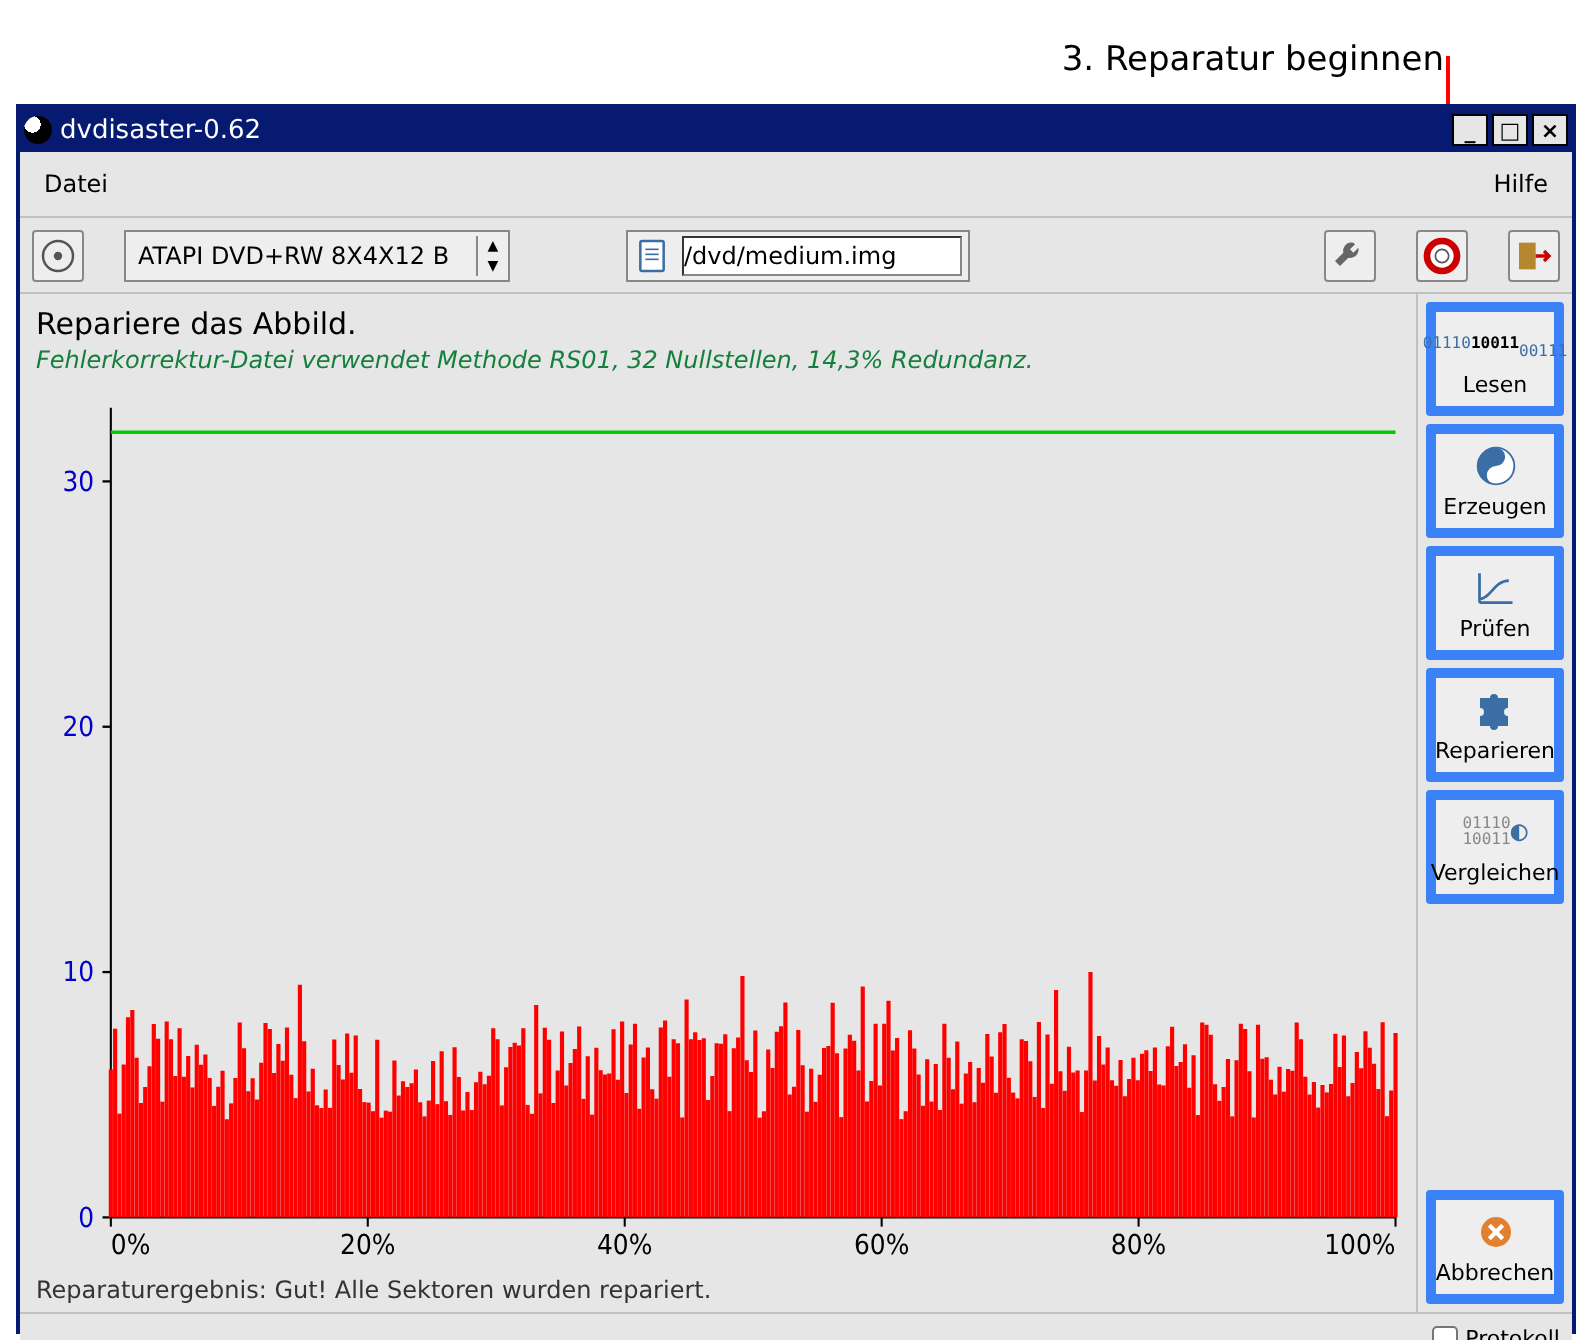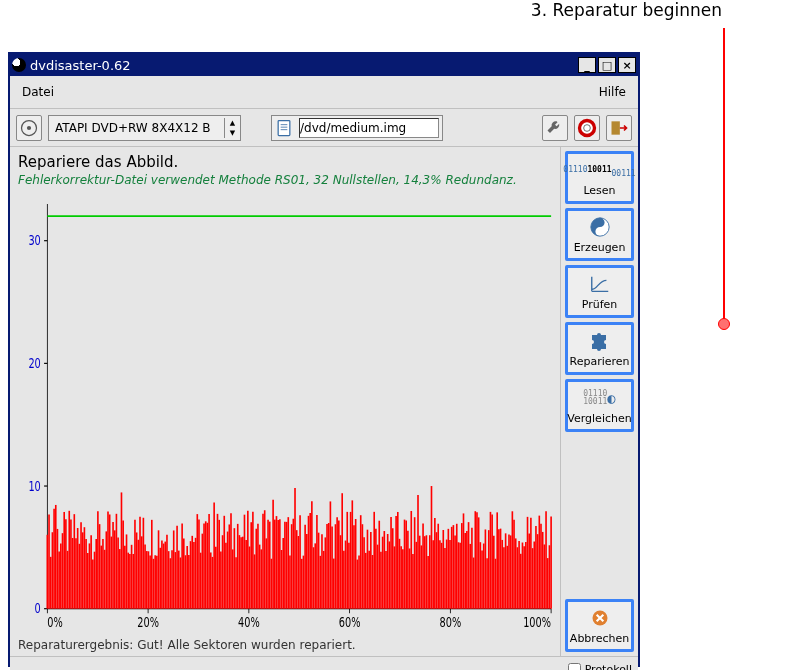--- a/index.html
+++ b/index.html
@@ -6,21 +6,21 @@
   body {
     font-family: "DejaVu Sans", Arial, sans-serif;
     font-size: 12px;
     background: #fff;
     width: 792px;
     height: 670px;
     position: relative;
   }
   .annotation {
     position: absolute;
-    top: 0;
+    top: 20px;
     right: 70px;
     font-size: 17px;
     color: #000;
   }
   .arrow-line {
     position: absolute;
     left: 723px;
     top: 28px;
     width: 2px;
     height: 295px;
@@ -33,21 +33,21 @@
     width: 12px;
     height: 12px;
     border-radius: 50%;
     background: #ff7070;
     border: 1px solid #ff0000;
   }
   .window {
     position: absolute;
     left: 8px;
     top: 52px;
-    width: 632px;
+    width: 780px;
     height: 615px;
     border: 2px solid #071a71;
     background: #e6e6e6;
   }
   .titlebar {
     height: 22px;
     background: #071a71;
     color: #fff;
     display: flex;
     align-items: center;
@@ -77,21 +77,21 @@
     padding: 16px 6px;
     border-bottom: 1px solid #c0c0c0;
   }
   .menubar .spacer { flex: 1; }
   .menu-item { padding: 2px 6px; cursor: pointer; }
   .toolbar {
     height: 38px;
     display: flex;
     align-items: center;
     padding: 4px 6px;
-    gap: 6px;
+    gap: 20px;
     border-bottom: 1px solid #c0c0c0;
   }
   .tb-btn {
     width: 26px; height: 26px;
     border: 1px solid #888;
     background: #eee;
     display: flex; align-items: center; justify-content: center;
     border-radius: 2px;
   }
   .combo {
@@ -176,21 +176,21 @@
   }
   .sidebar {
     width: 78px;
     border-left: 1px solid #c0c0c0;
     display: flex;
     flex-direction: column;
     padding: 4px;
     gap: 4px;
   }
   .side-btn {
-    border: 3px solid #3b82f6;
+    border: 5px solid #3b82f6;
     background: #eee;
     padding: 4px 2px;
     display: flex;
     flex-direction: column;
     align-items: center;
     gap: 2px;
     font-size: 11px;
     cursor: pointer;
     border-radius: 2px;
   }

